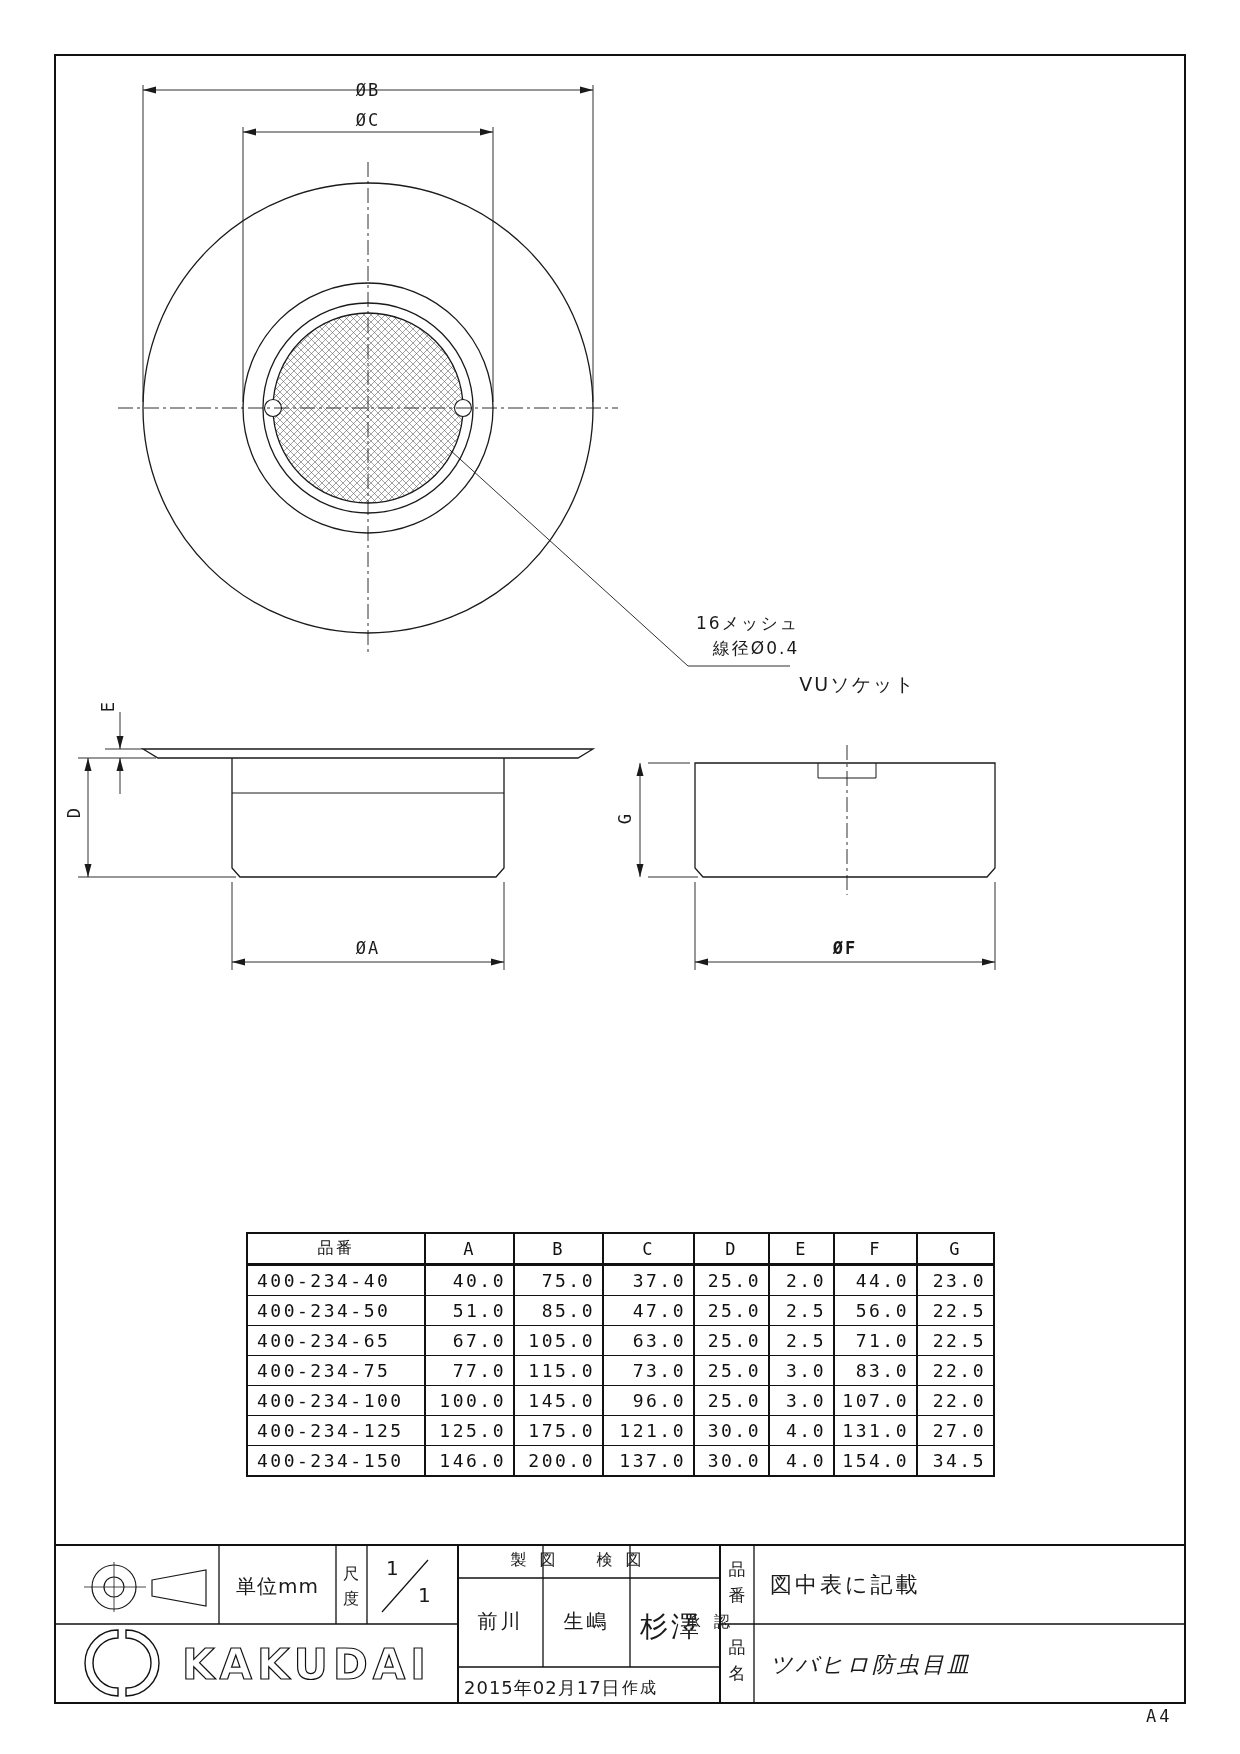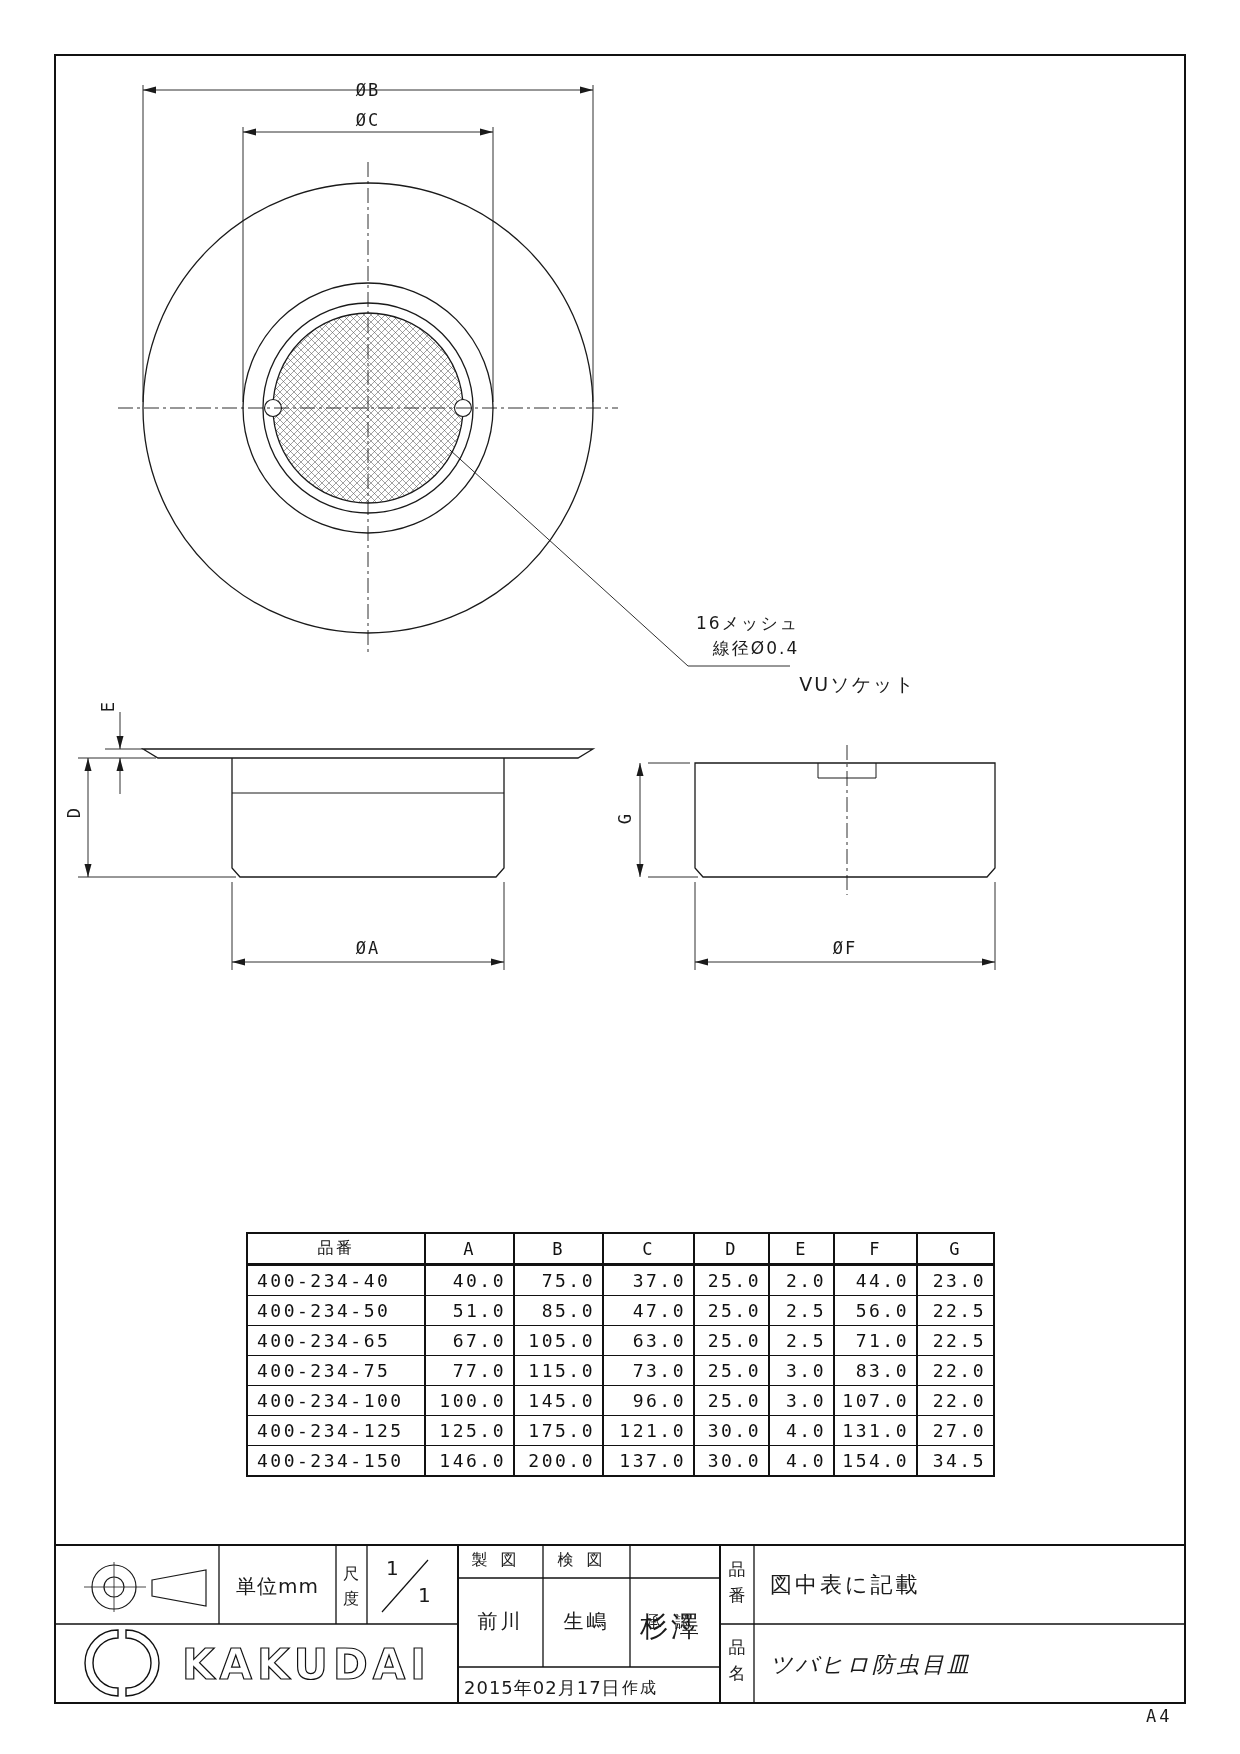--- a/index.html
+++ b/index.html
@@ -16,21 +16,21 @@
              border:2px solid #111;}
   table.spec td{border:1px solid #111;border-left-width:2px;border-right-width:2px;
                 height:29px;padding:0;font-family:"DejaVu Sans Mono",monospace;
                 font-size:18px;color:#111;letter-spacing:2.5px;overflow:hidden;}
   table.spec tr.hd td{border-bottom-width:3px;text-align:center;font-size:17px;}
   table.spec td.pn{text-align:left;padding-left:9px;}
   table.spec td.num{text-align:right;padding-right:7px;}
   
   .tb{position:absolute;color:#1a1a1a;font-family:"DejaVu Sans",sans-serif;white-space:nowrap;}
   .vert{width:22px;line-height:1.55;text-align:center;word-break:break-all;white-space:normal;}
-  .wide{letter-spacing:13px;}
+  .wide{letter-spacing:13px;padding-left:39px;}
 </style>
 </head>
 <body>
 
 <div class="page">
 
   <svg class="linework" width="1240" height="1754" viewBox="0 0 1240 1754">
     <defs>
       <pattern id="hatch" width="7" height="7" patternUnits="userSpaceOnUse">
         <path d="M0,7 L7,0 M0,0 L7,7" stroke="#555" stroke-width="0.55"></path>
@@ -134,21 +134,21 @@
     <g stroke="#111" fill="none">
       <path d="M118,1630 A33,33 0 0 0 118,1696 L118,1688 A25,25 0 0 1 118,1638 Z" stroke-width="1.4"></path>
       <path d="M126,1630 A33,33 0 0 1 126,1696 L126,1688 A25,25 0 0 0 126,1638 Z" stroke-width="1.4"></path>
       <text x="182" y="1679" font-size="42" font-weight="bold" letter-spacing="5" font-family="DejaVu Sans, sans-serif" stroke="#111" stroke-width="1.2" fill="none">KAKUDAI</text>
     </g>
   </svg>
 
   <span class="lbl c" style="left:330px;top:68px;width:76px;margin-top:12px;">ØB</span>
   <span class="lbl c" style="left:330px;top:110px;width:76px;">ØC</span>
   <span class="lbl c" style="left:330px;top:938px;width:76px;">ØA</span>
-  <span class="lbl c" style="left:807px;top:938px;width:76px;">ØF</span>
+  <span class="lbl c" style="left:807px;top:938px;width:76px;font-weight:bold;">ØF</span>
   <span class="lbl rot" style="left:68px;top:802px;">D</span>
   <span class="lbl rot" style="left:102px;top:696px;">E</span>
   <span class="lbl rot" style="left:619px;top:808px;">G</span>
 
   <div class="lbl note jp" style="left:696px;top:611px;font-size:17px;">
     <div>16メッシュ</div>
     <div>線径Ø0.4</div>
   </div>
 
   <span class="lbl c jp" style="left:780px;top:672px;width:136px;font-size:19px;">VUソケット</span>

